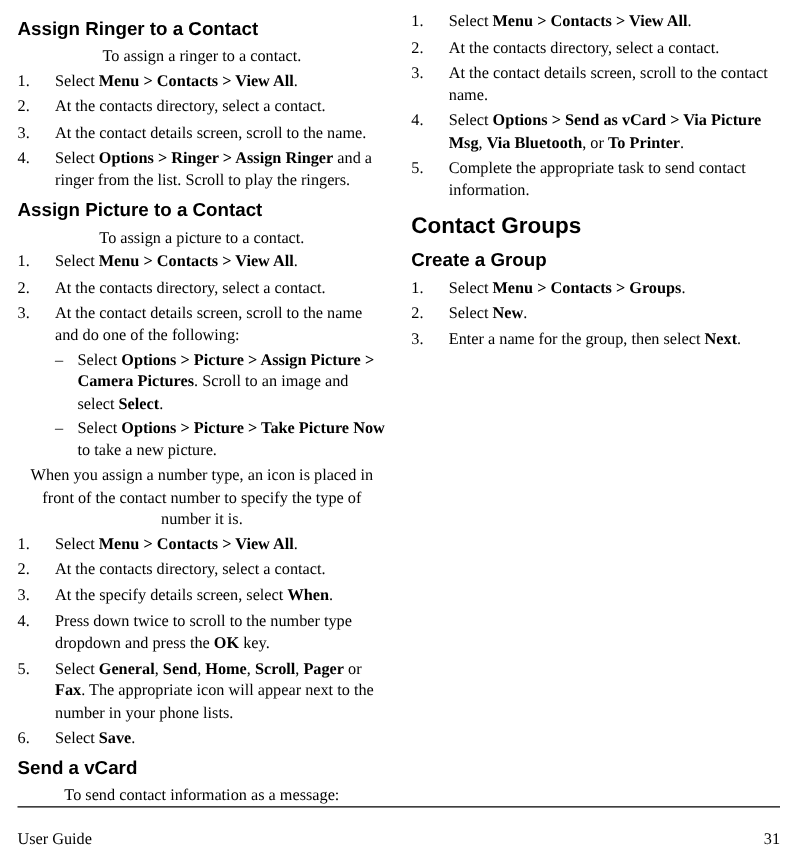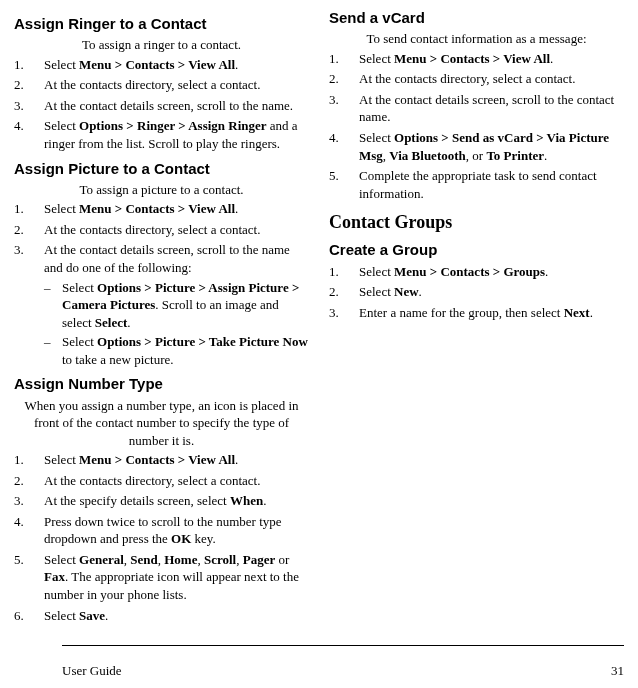--- a/index.html
+++ b/index.html
@@ -21,21 +21,21 @@
     height: 638px;
   }
   h2 {
     font-family: Arial, Helvetica, sans-serif;
     font-weight: bold;
     font-size: 15px;
     margin-top: 6px;
     margin-bottom: 2px;
   }
   h1.major {
-    font-family: Liberation Serif, serif;
+    font-family: Liberation Sans, sans-serif;
     font-weight: bold;
     font-size: 18px;
     margin-top: 8px;
     margin-bottom: 2px;
   }
   p { margin-bottom: 2px; text-align: center; }
   ol {
     list-style: none;
     padding-left: 0;
     margin-top: 2px;
@@ -69,21 +69,20 @@
   .footer {
     position: absolute;
     bottom: 8px;
     left: 14px;
     right: 14px;
     border-top: 1px solid #000;
     padding-top: 16px;
     font-size: 13px;
     display: flex;
     justify-content: space-between;
-    margin-left: 48px;
   }
 </style>
 </head>
 <body>
 
 <div class="columns">
 
   <h2>Assign Ringer to a Contact</h2>
   <p>To assign a ringer to a contact.</p>
   <ol>
@@ -99,21 +98,20 @@
     <li><span class="num">1.</span><span>Select </span><b>Menu &gt; Contacts &gt; View All</b><span>.</span></li>
     <li><span class="num">2.</span><span>At the contacts directory, select a contact.</span></li>
     <li><span class="num">3.</span><span>At the contact details screen, scroll to the name and do one of the following:</span>
       <ul class="sub">
         <li><span class="dash">–</span><span>Select </span><b>Options &gt; Picture &gt; Assign Picture &gt; Camera Pictures</b><span>. Scroll to an image and select </span><b>Select</b><span>.</span></li>
         <li><span class="dash">–</span><span>Select </span><b>Options &gt; Picture &gt; Take Picture Now</b><span> to take a new picture.</span></li>
       </ul>
     </li>
   </ol>
 
-  <h2>Assign Number Type</h2>
   <p>When you assign a number type, an icon is placed in front of the contact number to specify the type of number it is.</p>
   <ol>
     <li><span class="num">1.</span><span>Select </span><b>Menu &gt; Contacts &gt; View All</b><span>.</span></li>
     <li><span class="num">2.</span><span>At the contacts directory, select a contact.</span></li>
     <li><span class="num">3.</span><span>At the specify details screen, select </span><b>When</b><span>.</span></li>
     <li><span class="num">4.</span><span>Press down twice to scroll to the number type dropdown and press the </span><b>OK</b><span> key.</span></li>
     <li><span class="num">5.</span><span>Select </span><b>General</b><span>, </span><b>Send</b><span>, </span><b>Home</b><span>, </span><b>Scroll</b><span>, </span><b>Pager</b><span> or </span><b>Fax</b><span>. The appropriate icon will appear next to the number in your phone lists.</span></li>
     <li><span class="num">6.</span><span>Select </span><b>Save</b><span>.</span></li>
   </ol>
 

